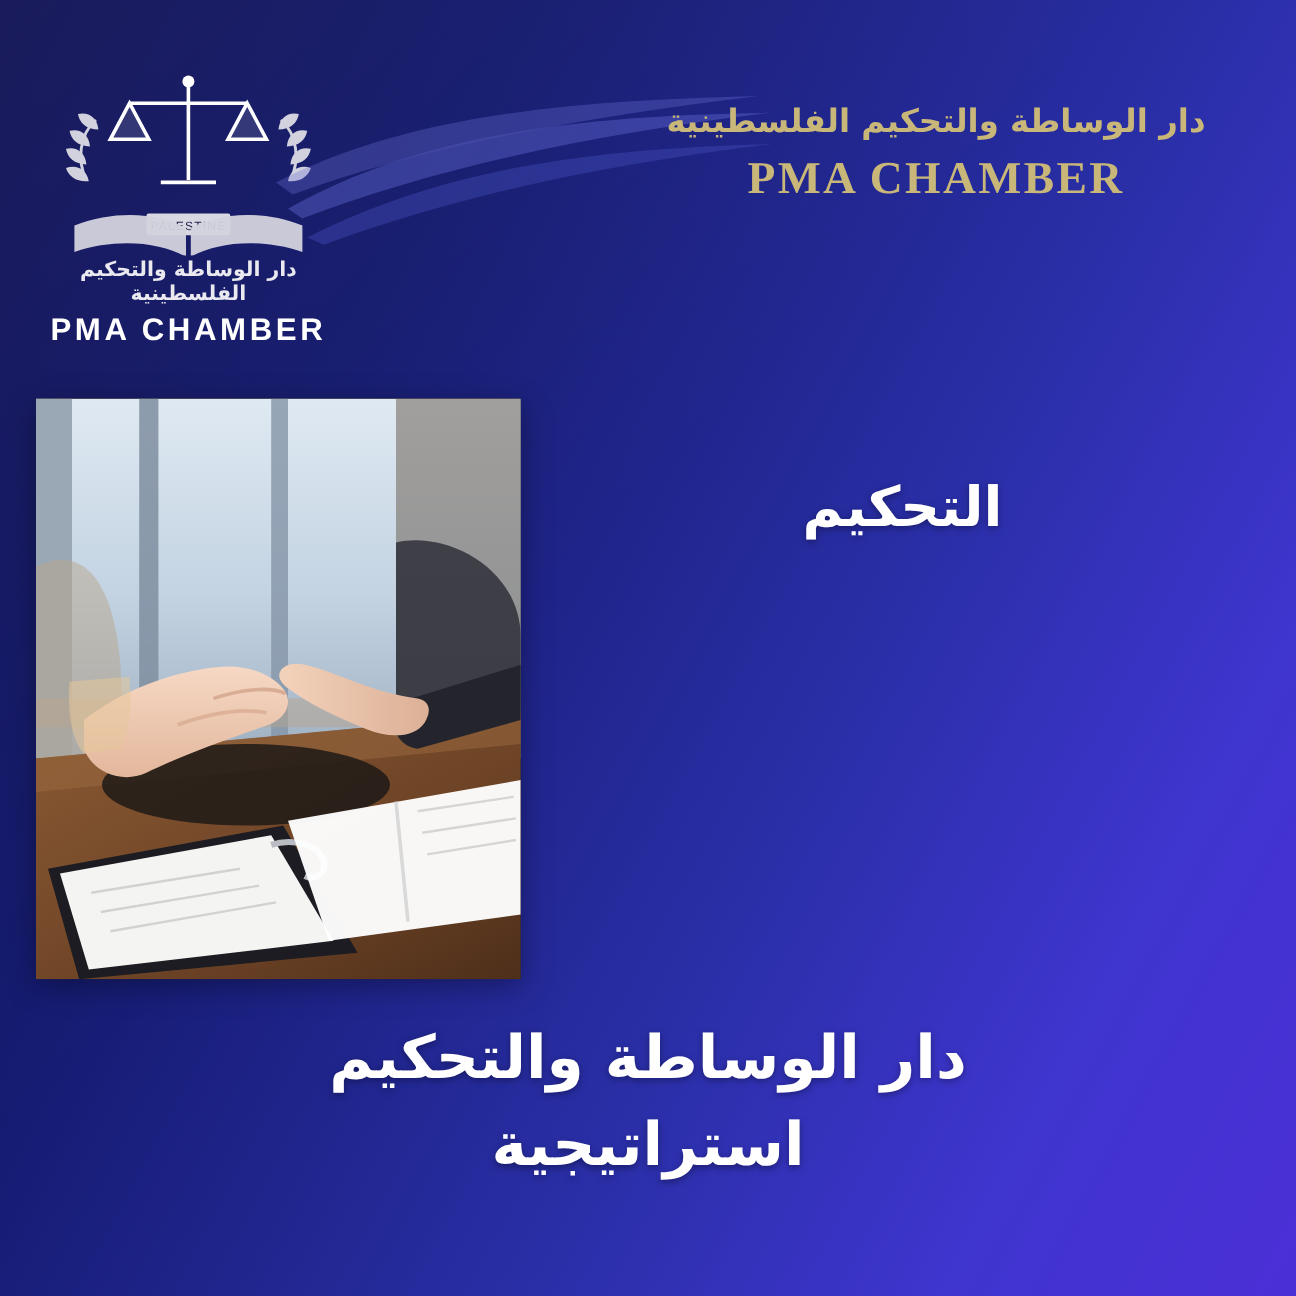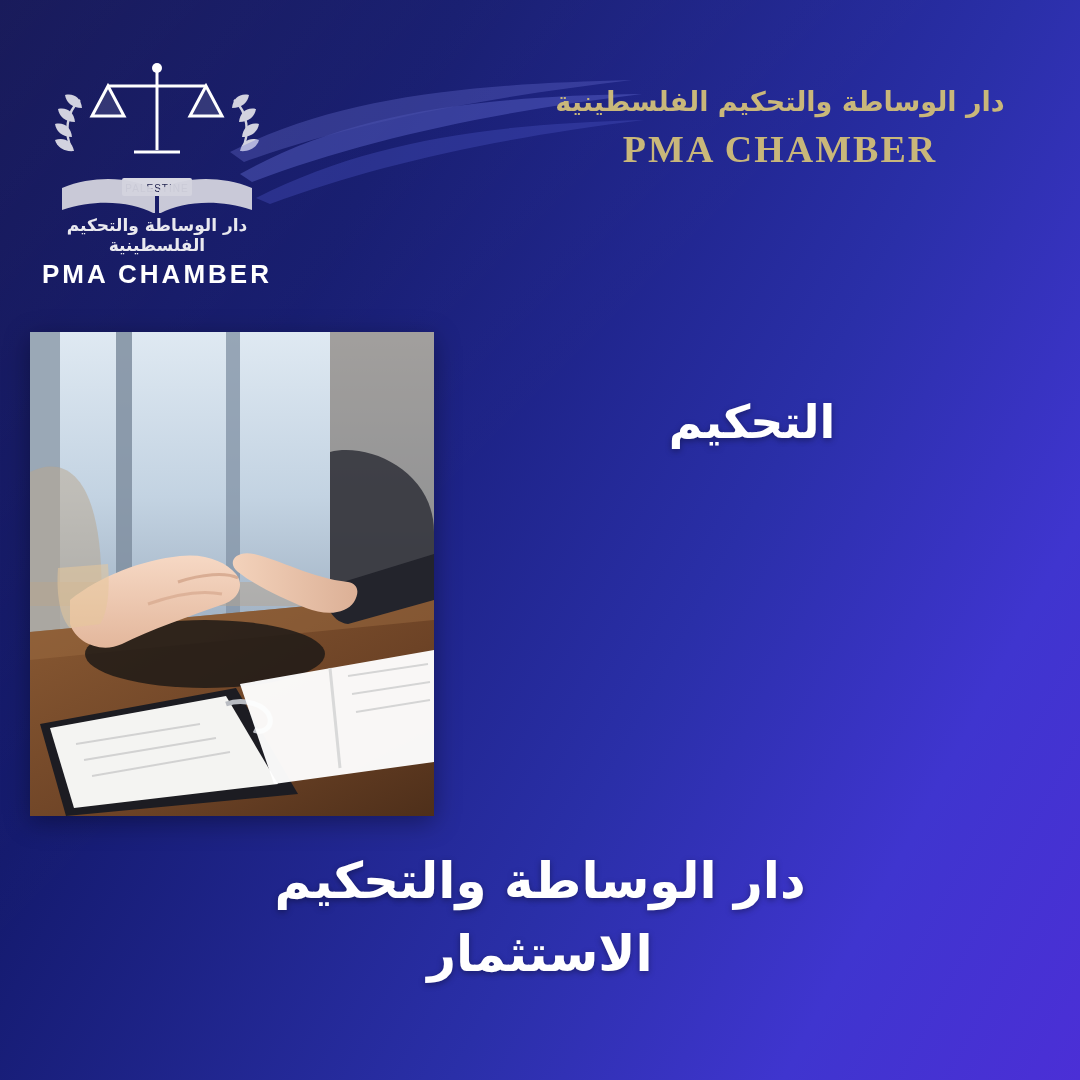--- a/index.html
+++ b/index.html
@@ -218,15 +218,15 @@
       <path d="M28 236 C26 262 30 286 40 296 L70 292 C78 280 80 256 78 232 Z" fill="#e6c79a" opacity="0.55"></path>
     </svg>
   </div>
 
   <div class="headline">
     <span>التحكيم</span>
   </div>
 
   <div class="orgname">
     <span>دار الوساطة والتحكيم</span>
-    <span>الاستثمار</span>
+    <span>استراتيجية</span>
   </div>
 </div>
 
 </body></html>

